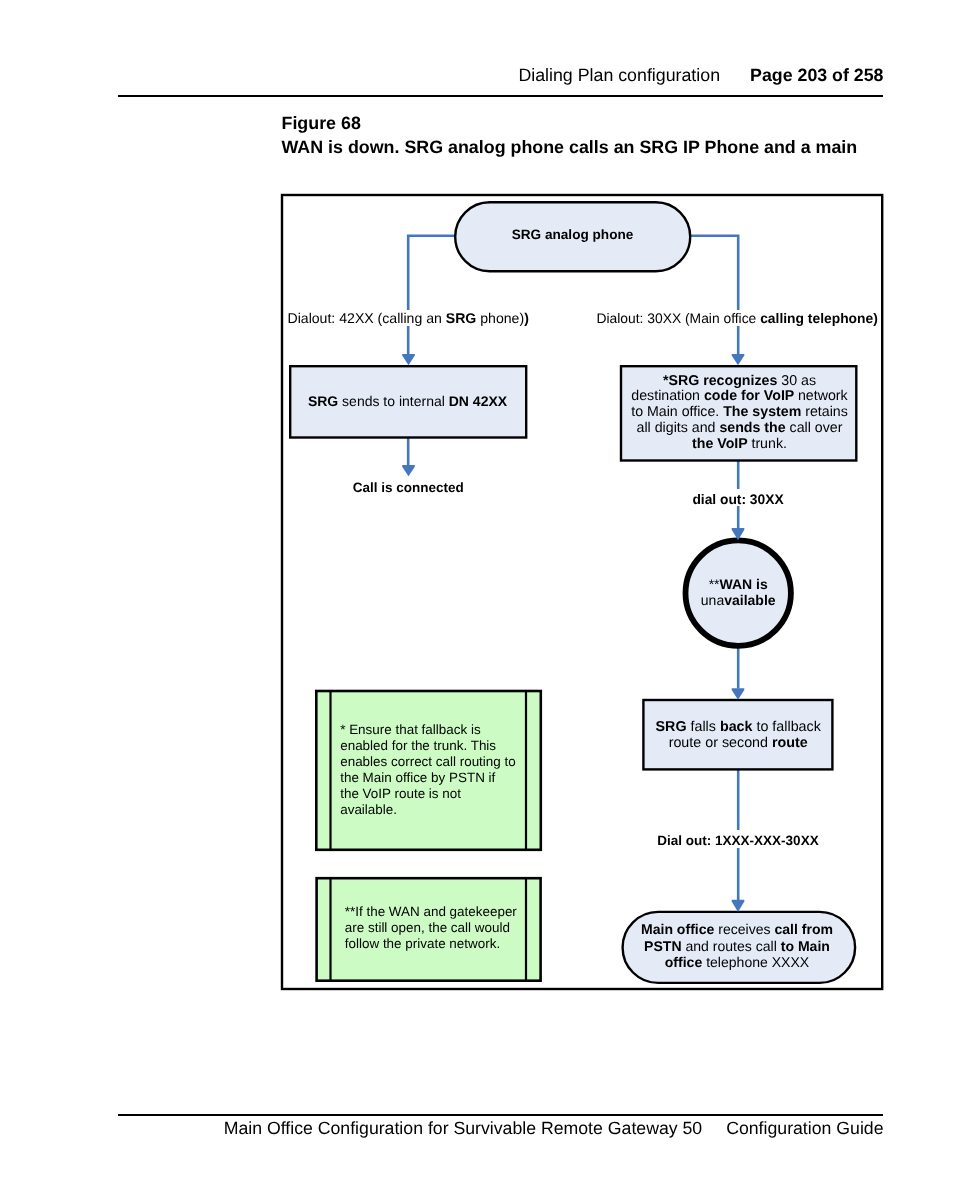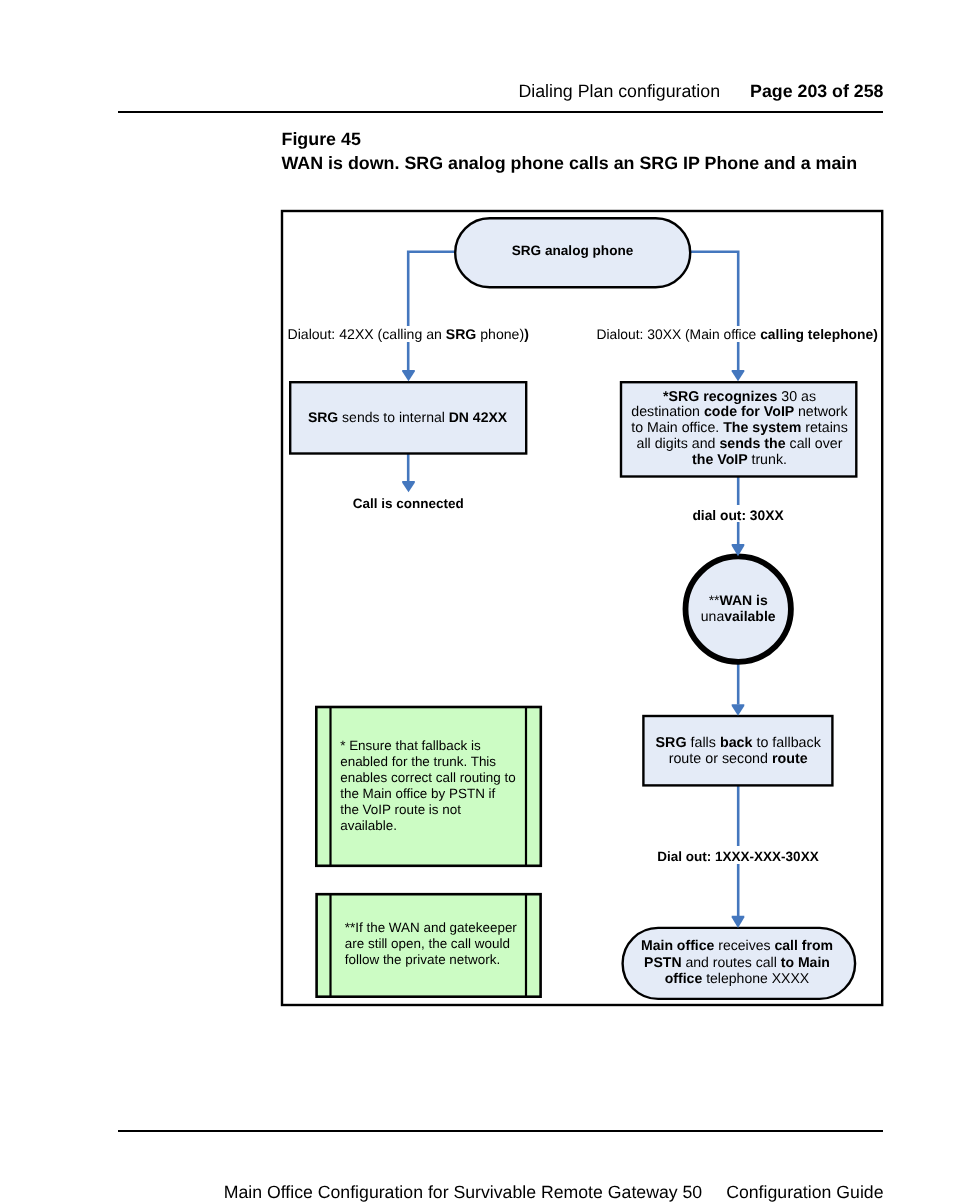--- a/index.html
+++ b/index.html
@@ -1,47 +1,47 @@
 <!DOCTYPE html>
 <html><head>
 <meta charset="utf-8">
 <title>Dialing Plan configuration</title>
 <style>
   html,body{margin:0;padding:0;}
   body{width:954px;height:1202px;background:#ffffff;
        font-family:"Liberation Sans",sans-serif;color:#000;overflow:hidden;position:relative;
        -webkit-font-smoothing:antialiased;text-rendering:geometricPrecision;}
-  .page{position:absolute;left:0;top:16px;width:954px;height:990px;}
+  .page{position:absolute;left:0;top:0;width:954px;height:990px;}
   
   .hdr-text{position:absolute;right:70.5px;top:65px;font-size:17.8px;white-space:nowrap;line-height:20px;}
   .hdr-text .sec{font-weight:400;}
   .hdr-text .pg{font-weight:700;margin-left:30px;}
   .hdr-rule{position:absolute;left:118px;top:95px;width:765px;height:2.2px;background:#000;}
   .ftr-rule{position:absolute;left:118px;top:1113.6px;width:765px;height:2.4px;background:#000;}
-  .ftr-text{position:absolute;right:70.5px;top:1117.5px;text-align:right;white-space:nowrap;font-size:17.7px;line-height:20px;margin-top:48px;}
+  .ftr-text{position:absolute;right:70.5px;top:1117.5px;text-align:right;white-space:nowrap;font-size:17.7px;line-height:20px;}
   .ftr-text .g{margin-left:24px;}
   
   .figcap{position:absolute;left:281.5px;top:112.4px;font-size:17.85px;font-weight:700;line-height:23.6px;}
   
   .diagram{position:absolute;left:0;top:0;width:954px;height:1202px;}
   .diagram text{font-family:"Liberation Sans",sans-serif;fill:#000;-webkit-font-smoothing:antialiased;}
   svg text, svg tspan{-webkit-font-smoothing:antialiased;}
   *{-webkit-font-smoothing:antialiased;}
   .page{transform:translateZ(0);}
 </style>
 </head>
 <body>
 
 <div class="page">
 
   <div class="hdr-text"><span class="sec">Dialing Plan configuration</span><span class="pg">Page 203 of 258</span></div>
   <div class="hdr-rule"></div>
 
   <div class="figcap">
-    <div>Figure 45</div>
+    <div>Figure 68</div>
     <div>WAN is down. SRG analog phone calls an SRG IP Phone and a main</div>
   </div>
 
   <svg class="diagram" viewBox="0 0 954 1202" width="954" height="1202">
 
     <rect x="282" y="195" width="600.2" height="794" fill="none" stroke="#000" stroke-width="2.4"></rect>
 
     <g stroke="#4477be" stroke-width="2.6" fill="none">
       <path d="M457,235.8 L408.2,235.8 L408.2,310"></path>
       <path d="M408.2,326 L408.2,355"></path>

